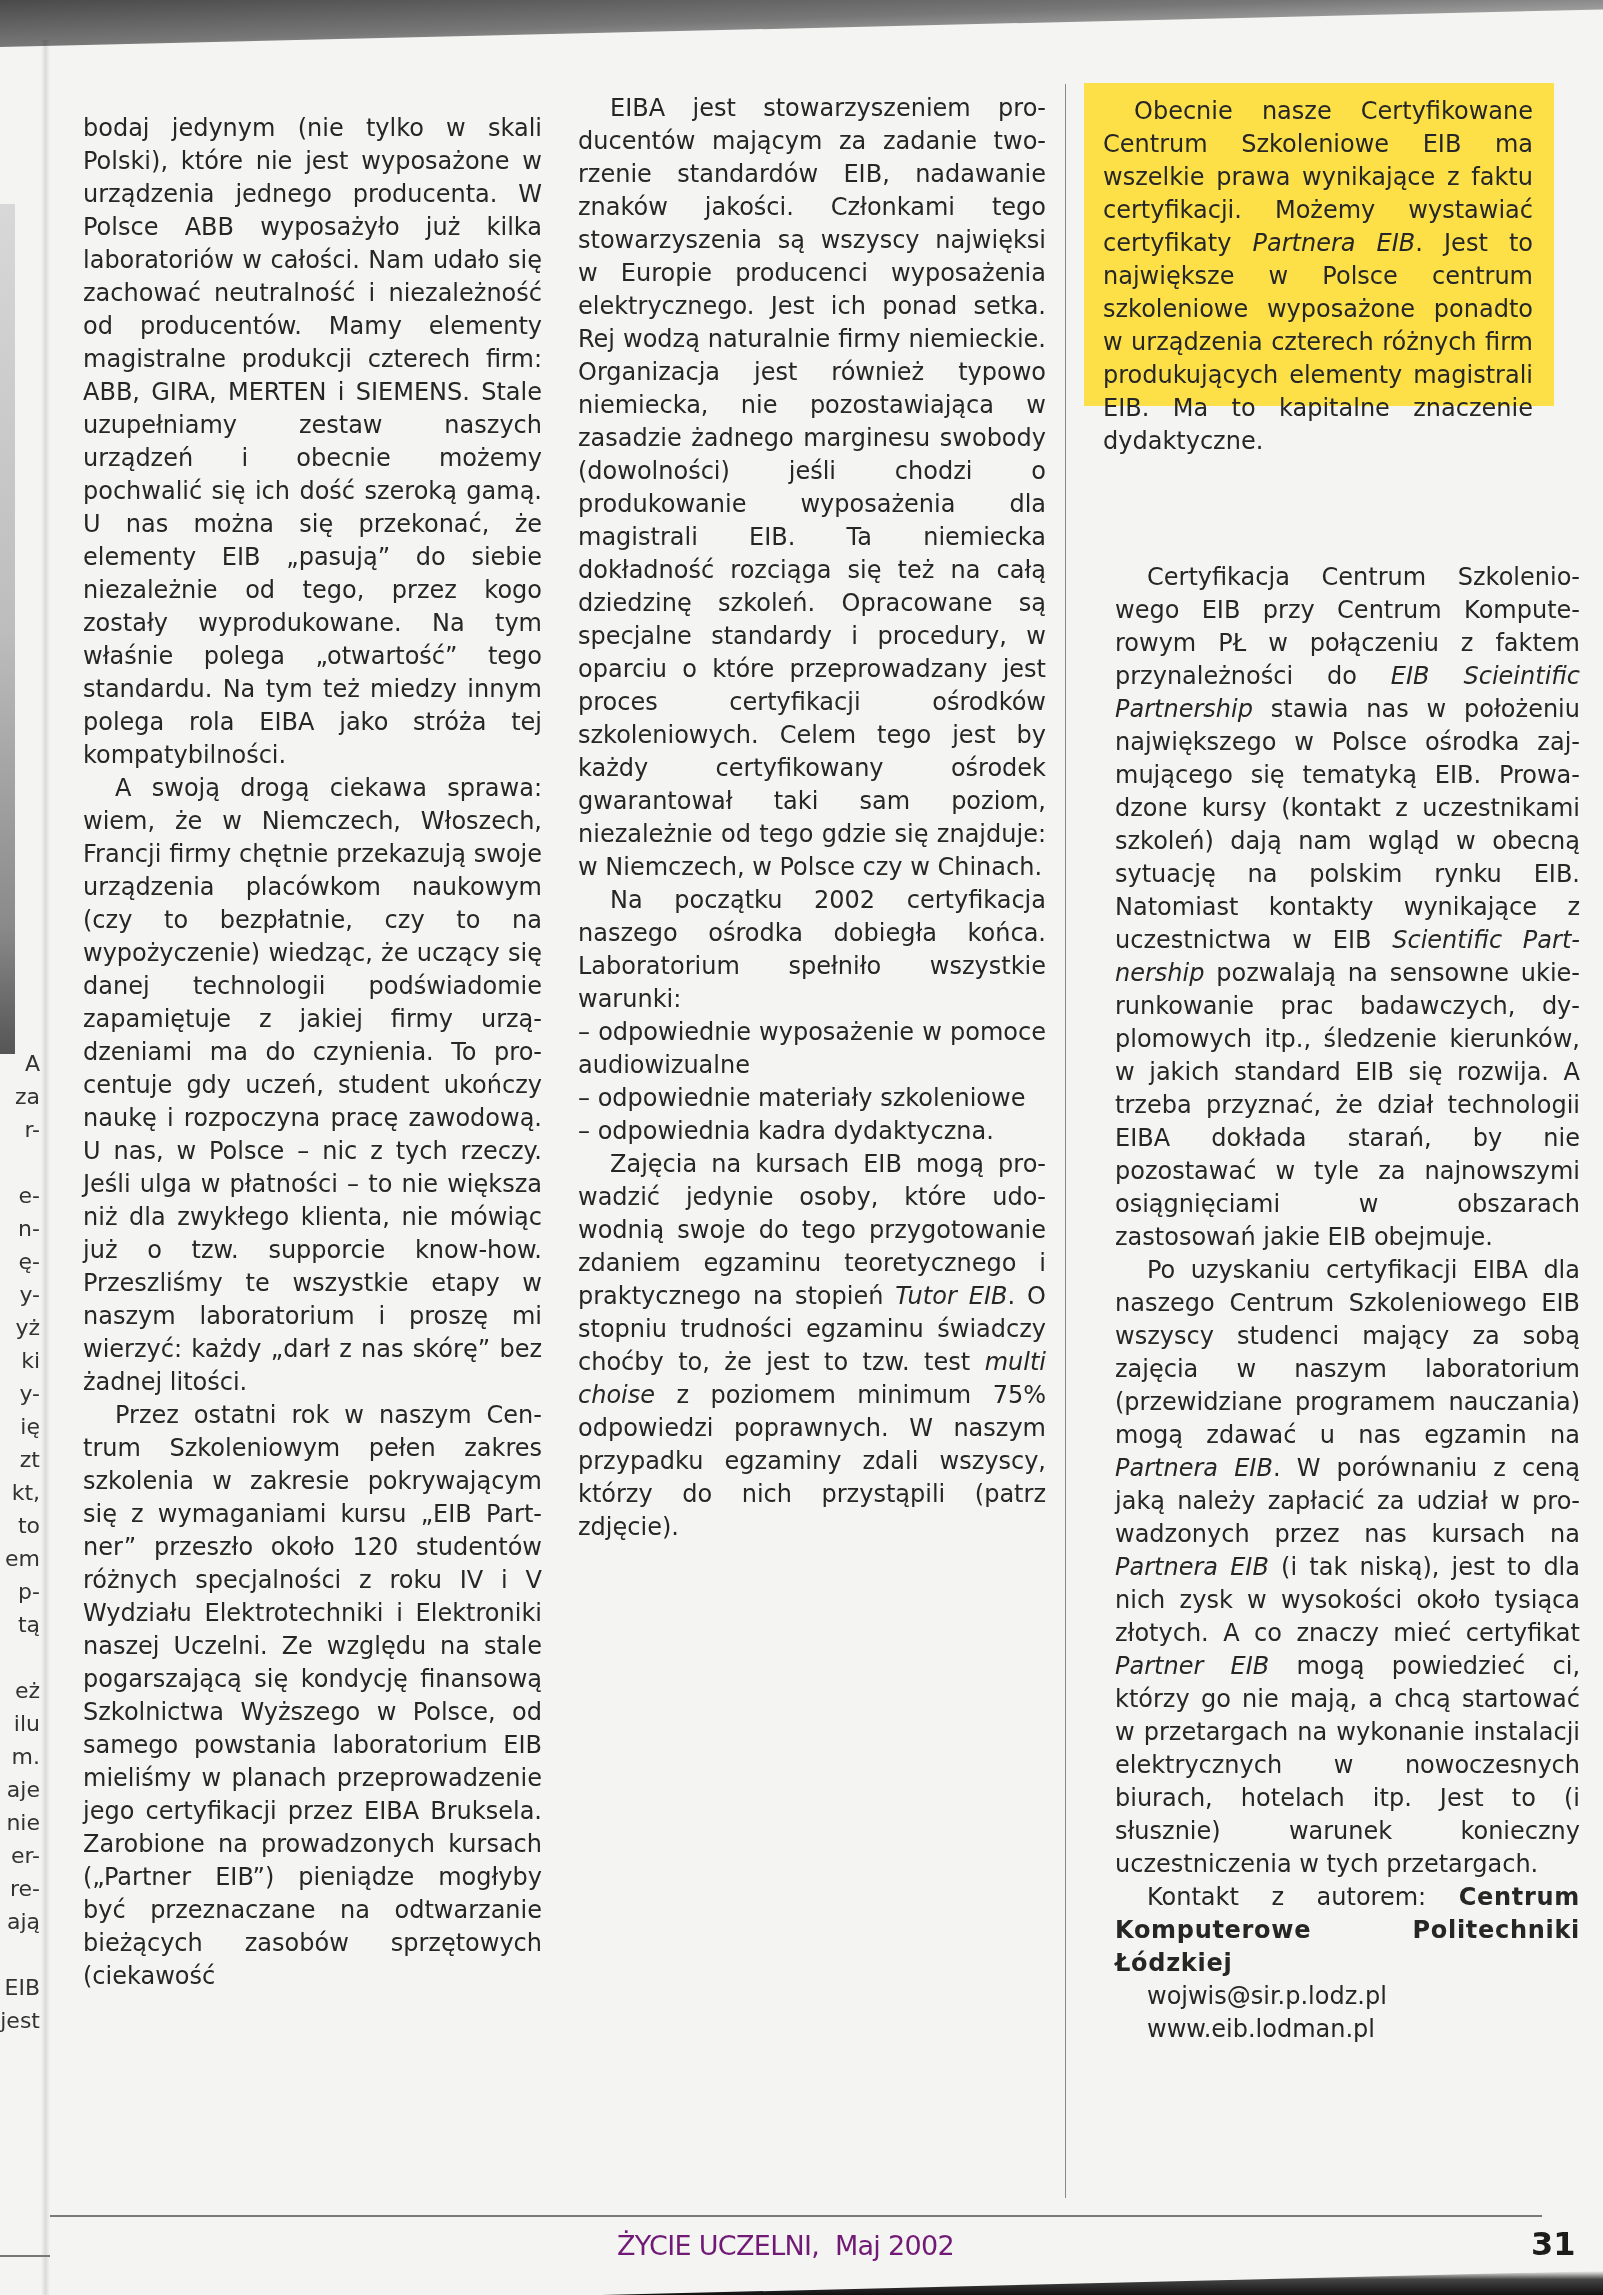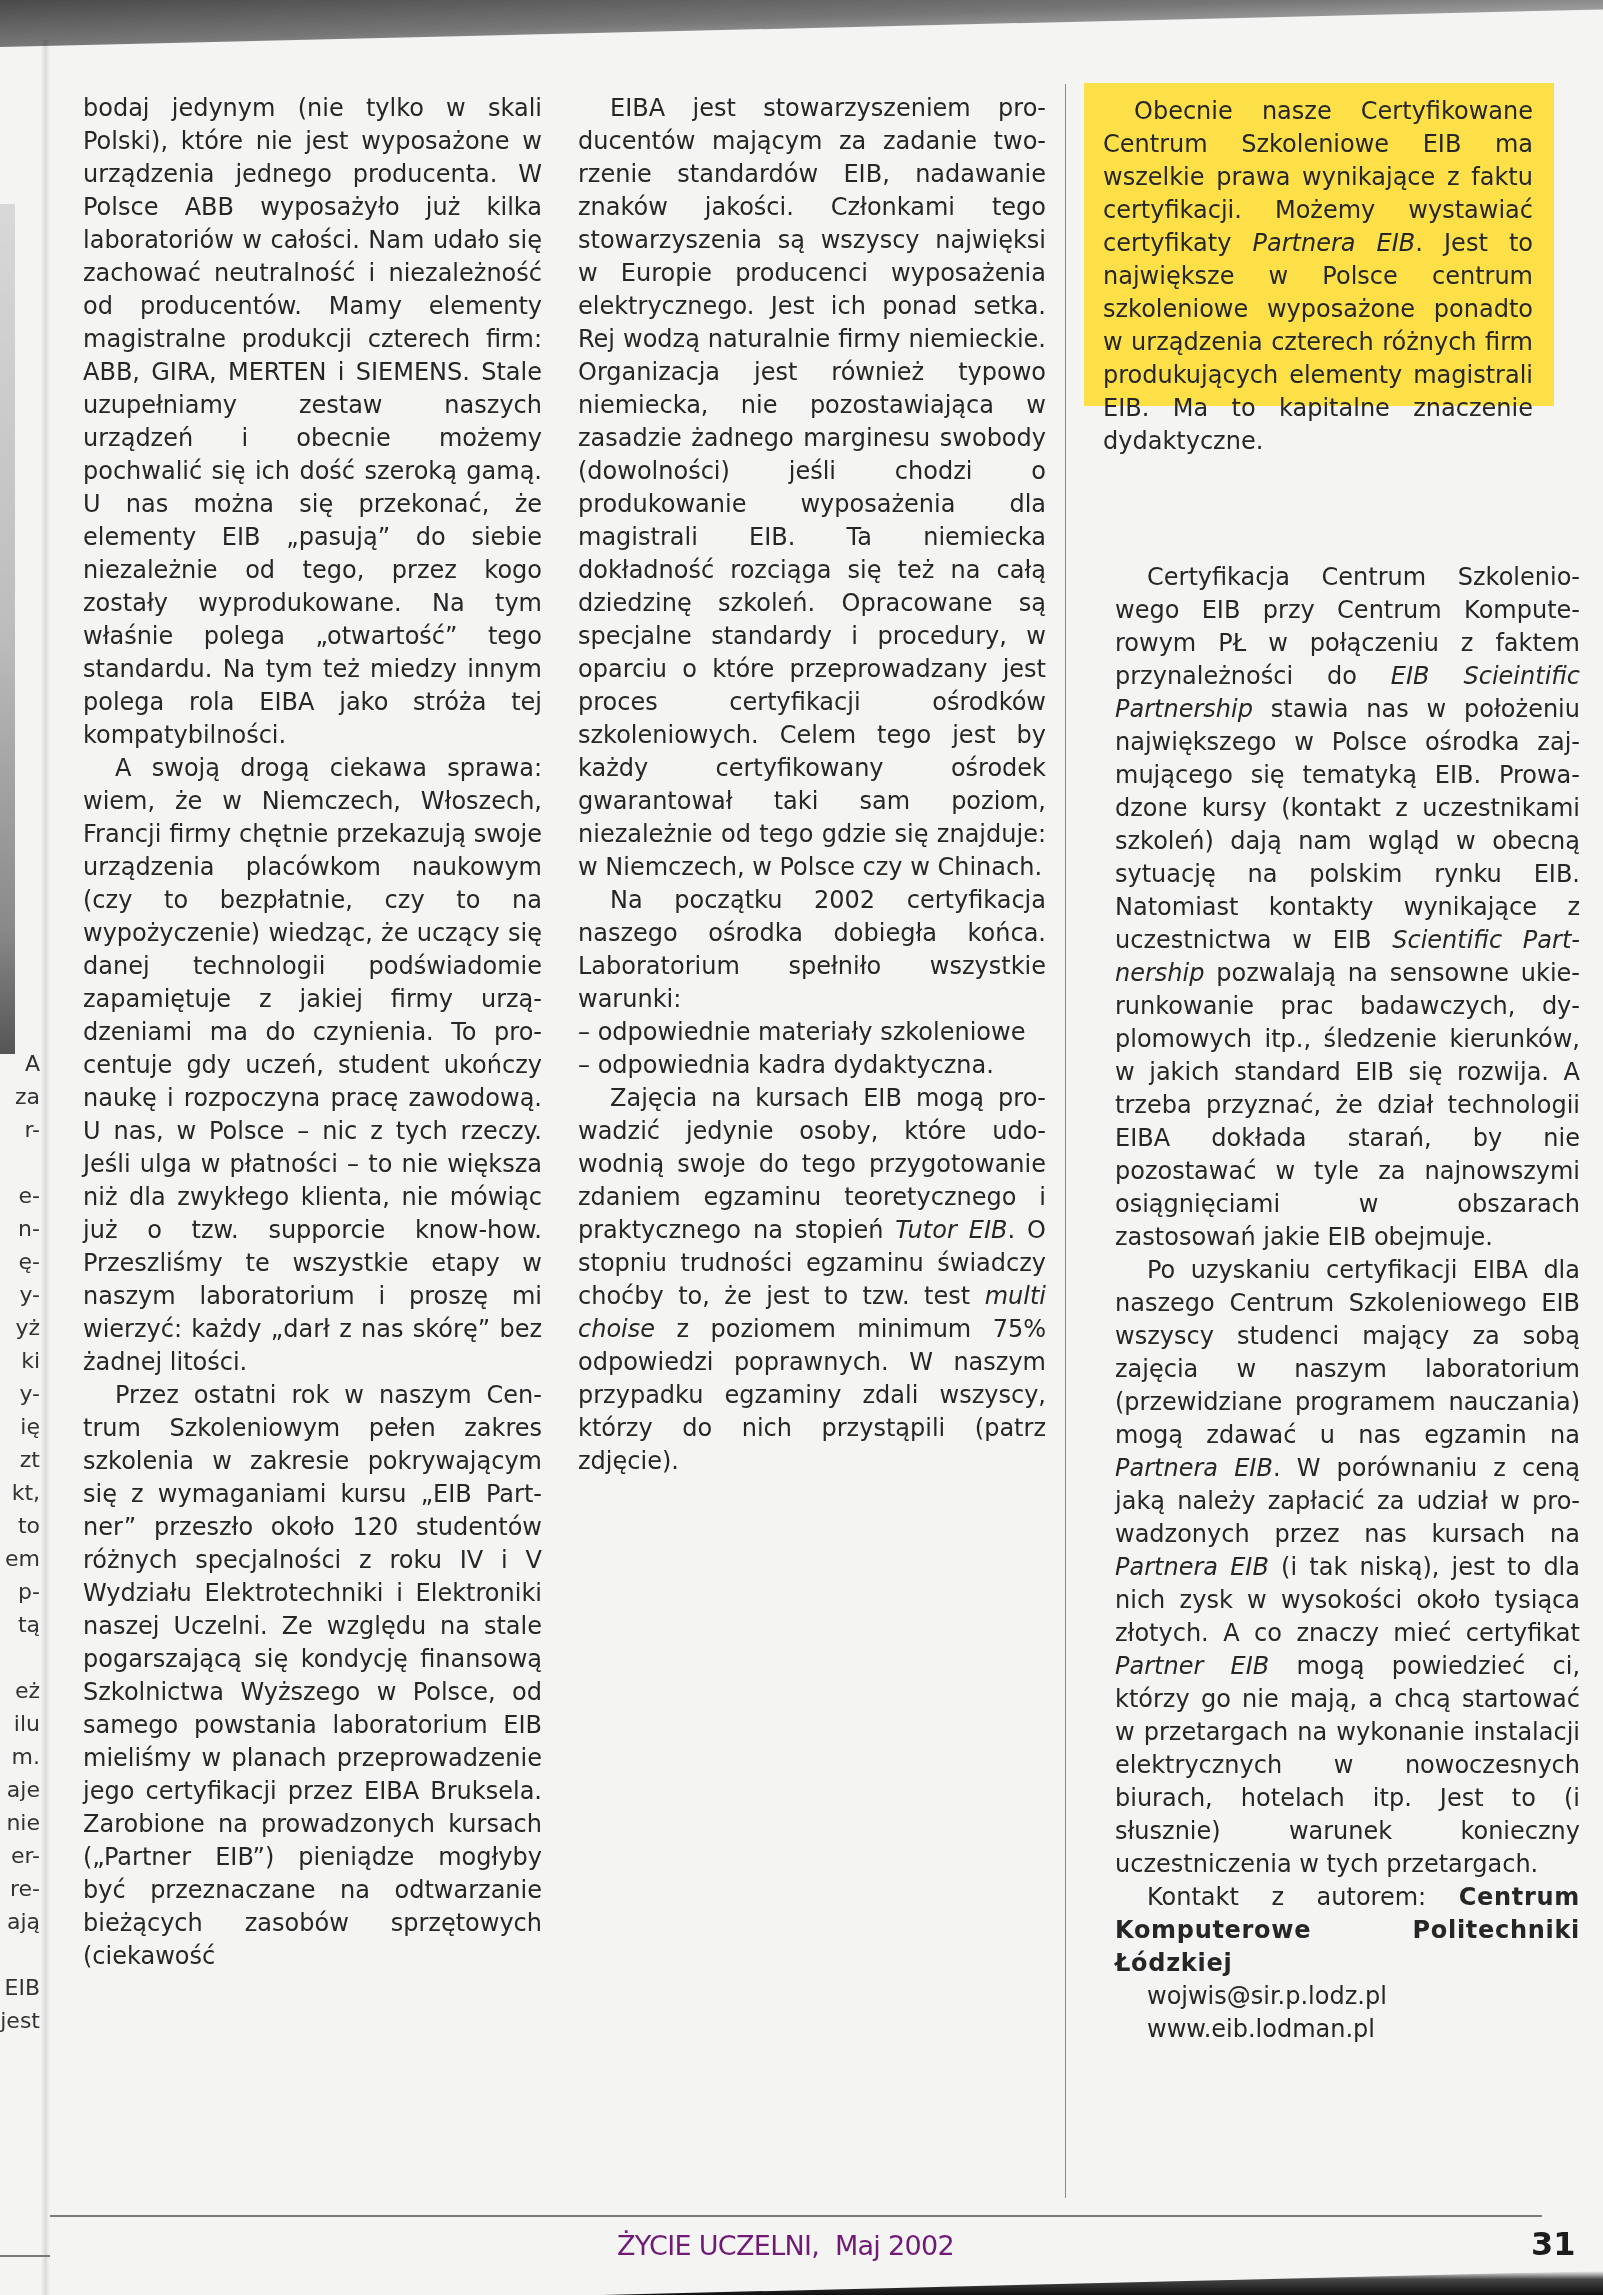--- a/index.html
+++ b/index.html
@@ -30,21 +30,21 @@
   .left-fragments .it { }
   .left-rule {
     position: absolute; left: 0; top: 2255px; width: 50px; height: 2px; background: #777;
   }
 
   .column {
     position: absolute; top: 92px;
     font-size: 24px; line-height: 33px;
     text-align: justify; hyphens: manual;
   }
-  .col1 { left: 83px; width: 459px; }
+  .col1 { left: 83px; width: 459px; margin-top: 20px; }
   .col2 { left: 578px; width: 468px; }
   .col3 { left: 1115px; width: 465px; top: 561px; }
 
   .column p { margin: 0; }
   .column p.indent { text-indent: 32px; }
   .column em { font-style: italic; }
   .column strong { font-weight: bold; letter-spacing: 0.7px; }
   .column .list-item { margin: 0; }
 
   .callout-box {
@@ -121,20 +121,21 @@
 
 <div class="column col1">
   <p>bodaj jedynym (nie tylko w skali Polski), które nie jest wyposażone w urządzenia jednego producenta. W Polsce ABB wyposażyło już kilka laboratoriów w całości. Nam udało się zachować neutralność i niezależ­ność od producentów. Mamy ele­menty magistralne produkcji czte­rech firm: ABB, GIRA, MERTEN i SIEMENS. Stale uzupełniamy ze­staw naszych urządzeń i obecnie możemy pochwalić się ich dość sze­roką gamą. U nas można się prze­konać, że elementy EIB „pasują” do siebie niezależnie od tego, przez kogo zostały wyprodukowane. Na tym właśnie polega „otwartość” tego standardu. Na tym też miedzy innym polega rola EIBA jako stróża tej kompatybilności.</p>
   <p class="indent">A swoją drogą ciekawa sprawa: wiem, że w Niemczech, Włoszech, Francji firmy chętnie przekazują swoje urządzenia placówkom na­ukowym (czy to bezpłatnie, czy to na wypożyczenie) wiedząc, że uczą­cy się danej technologii podświado­mie zapamiętuje z jakiej firmy urzą­dzeniami ma do czynienia. To pro­centuje gdy uczeń, student ukończy naukę i rozpoczyna pracę zawodo­wą. U nas, w Polsce – nic z tych rzeczy. Jeśli ulga w płatności – to nie większa niż dla zwykłego klien­ta, nie mówiąc już o tzw. supporcie know-how. Przeszliśmy te wszyst­kie etapy w naszym laboratorium i proszę mi wierzyć: każdy „darł z nas skórę” bez żadnej litości.</p>
   <p class="indent">Przez ostatni rok w naszym Cen­trum Szkoleniowym pełen zakres szkolenia w zakresie pokrywającym się z wymaganiami kursu „EIB Part­ner” przeszło około 120 studentów różnych specjalności z roku IV i V Wydziału Elektrotechniki i Elektro­niki naszej Uczelni. Ze względu na stale pogarszającą się kondycję fi­nansową Szkolnictwa Wyższego w Polsce, od samego powstania la­boratorium EIB mieliśmy w planach przeprowadzenie jego certyfikacji przez EIBA Bruksela. Zarobione na prowadzonych kursach („Partner EIB”) pieniądze mogłyby być prze­znaczane na odtwarzanie bieżących zasobów sprzętowych (ciekawość</p>
 </div>
 
 <div class="column col2">
   <p class="indent">EIBA jest stowarzyszeniem pro­ducentów mającym za zadanie two­rzenie standardów EIB, nadawanie znaków jakości. Członkami tego stowarzyszenia są wszyscy najwięk­si w Europie producenci wyposa­żenia elektrycznego. Jest ich ponad setka. Rej wodzą naturalnie firmy niemieckie. Organizacja jest rów­nież typowo niemiecka, nie pozo­stawiająca w zasadzie żadnego mar­ginesu swobody (dowolności) jeśli chodzi o produkowanie wyposaże­nia dla magistrali EIB. Ta niemiec­ka dokładność rozciąga się też na całą dziedzinę szkoleń. Opracowa­ne są specjalne standardy i proce­dury, w oparciu o które przepro­wadzany jest proces certyfikacji ośrodków szkoleniowych. Celem tego jest by każdy certyfikowany ośrodek gwarantował taki sam po­ziom, niezależnie od tego gdzie się znajduje: w Niemczech, w Polsce czy w Chinach.</p>
   <p class="indent">Na początku 2002 certyfikacja naszego ośrodka dobiegła końca. Laboratorium spełniło wszystkie warunki:</p>
+  <p class="list-item">– odpowiednie wyposażenie w pomoce audiowizualne</p>
   <p class="list-item">– odpowiednie materiały szkolenio­we</p>
   <p class="list-item">– odpowiednia kadra dydaktycz­na.</p>
   <p class="indent"><span>Zajęcia na kursach EIB mogą pro­wadzić jedynie osoby, które udo­wodnią swoje do tego przygotowa­nie zdaniem egzaminu teoretyczne­go i praktycznego na stopień </span><em>Tutor EIB</em><span>. O stopniu trudności egzaminu świadczy choćby to, że jest to tzw. test </span><em>multi choise</em><span> z poziomem mini­mum 75% odpowiedzi poprawnych. W naszym przypadku egzaminy zda­li wszyscy, którzy do nich przystą­pili (patrz zdjęcie).</span></p>
 </div>
 
 <div class="vrule"></div>
 
 <div class="callout-box">
   <p><span>Obecnie nasze Certyfikowane Centrum Szkoleniowe EIB ma wszelkie prawa wynikające z fak­tu certyfikacji. Możemy wysta­wiać certyfikaty </span><em>Partnera EIB</em><span>. Jest to największe w Polsce centrum szkoleniowe wyposażone ponad­to w urządzenia czterech różnych firm produkujących elementy magistrali EIB. Ma to kapitalne znaczenie dydaktyczne.</span></p>
 </div>

